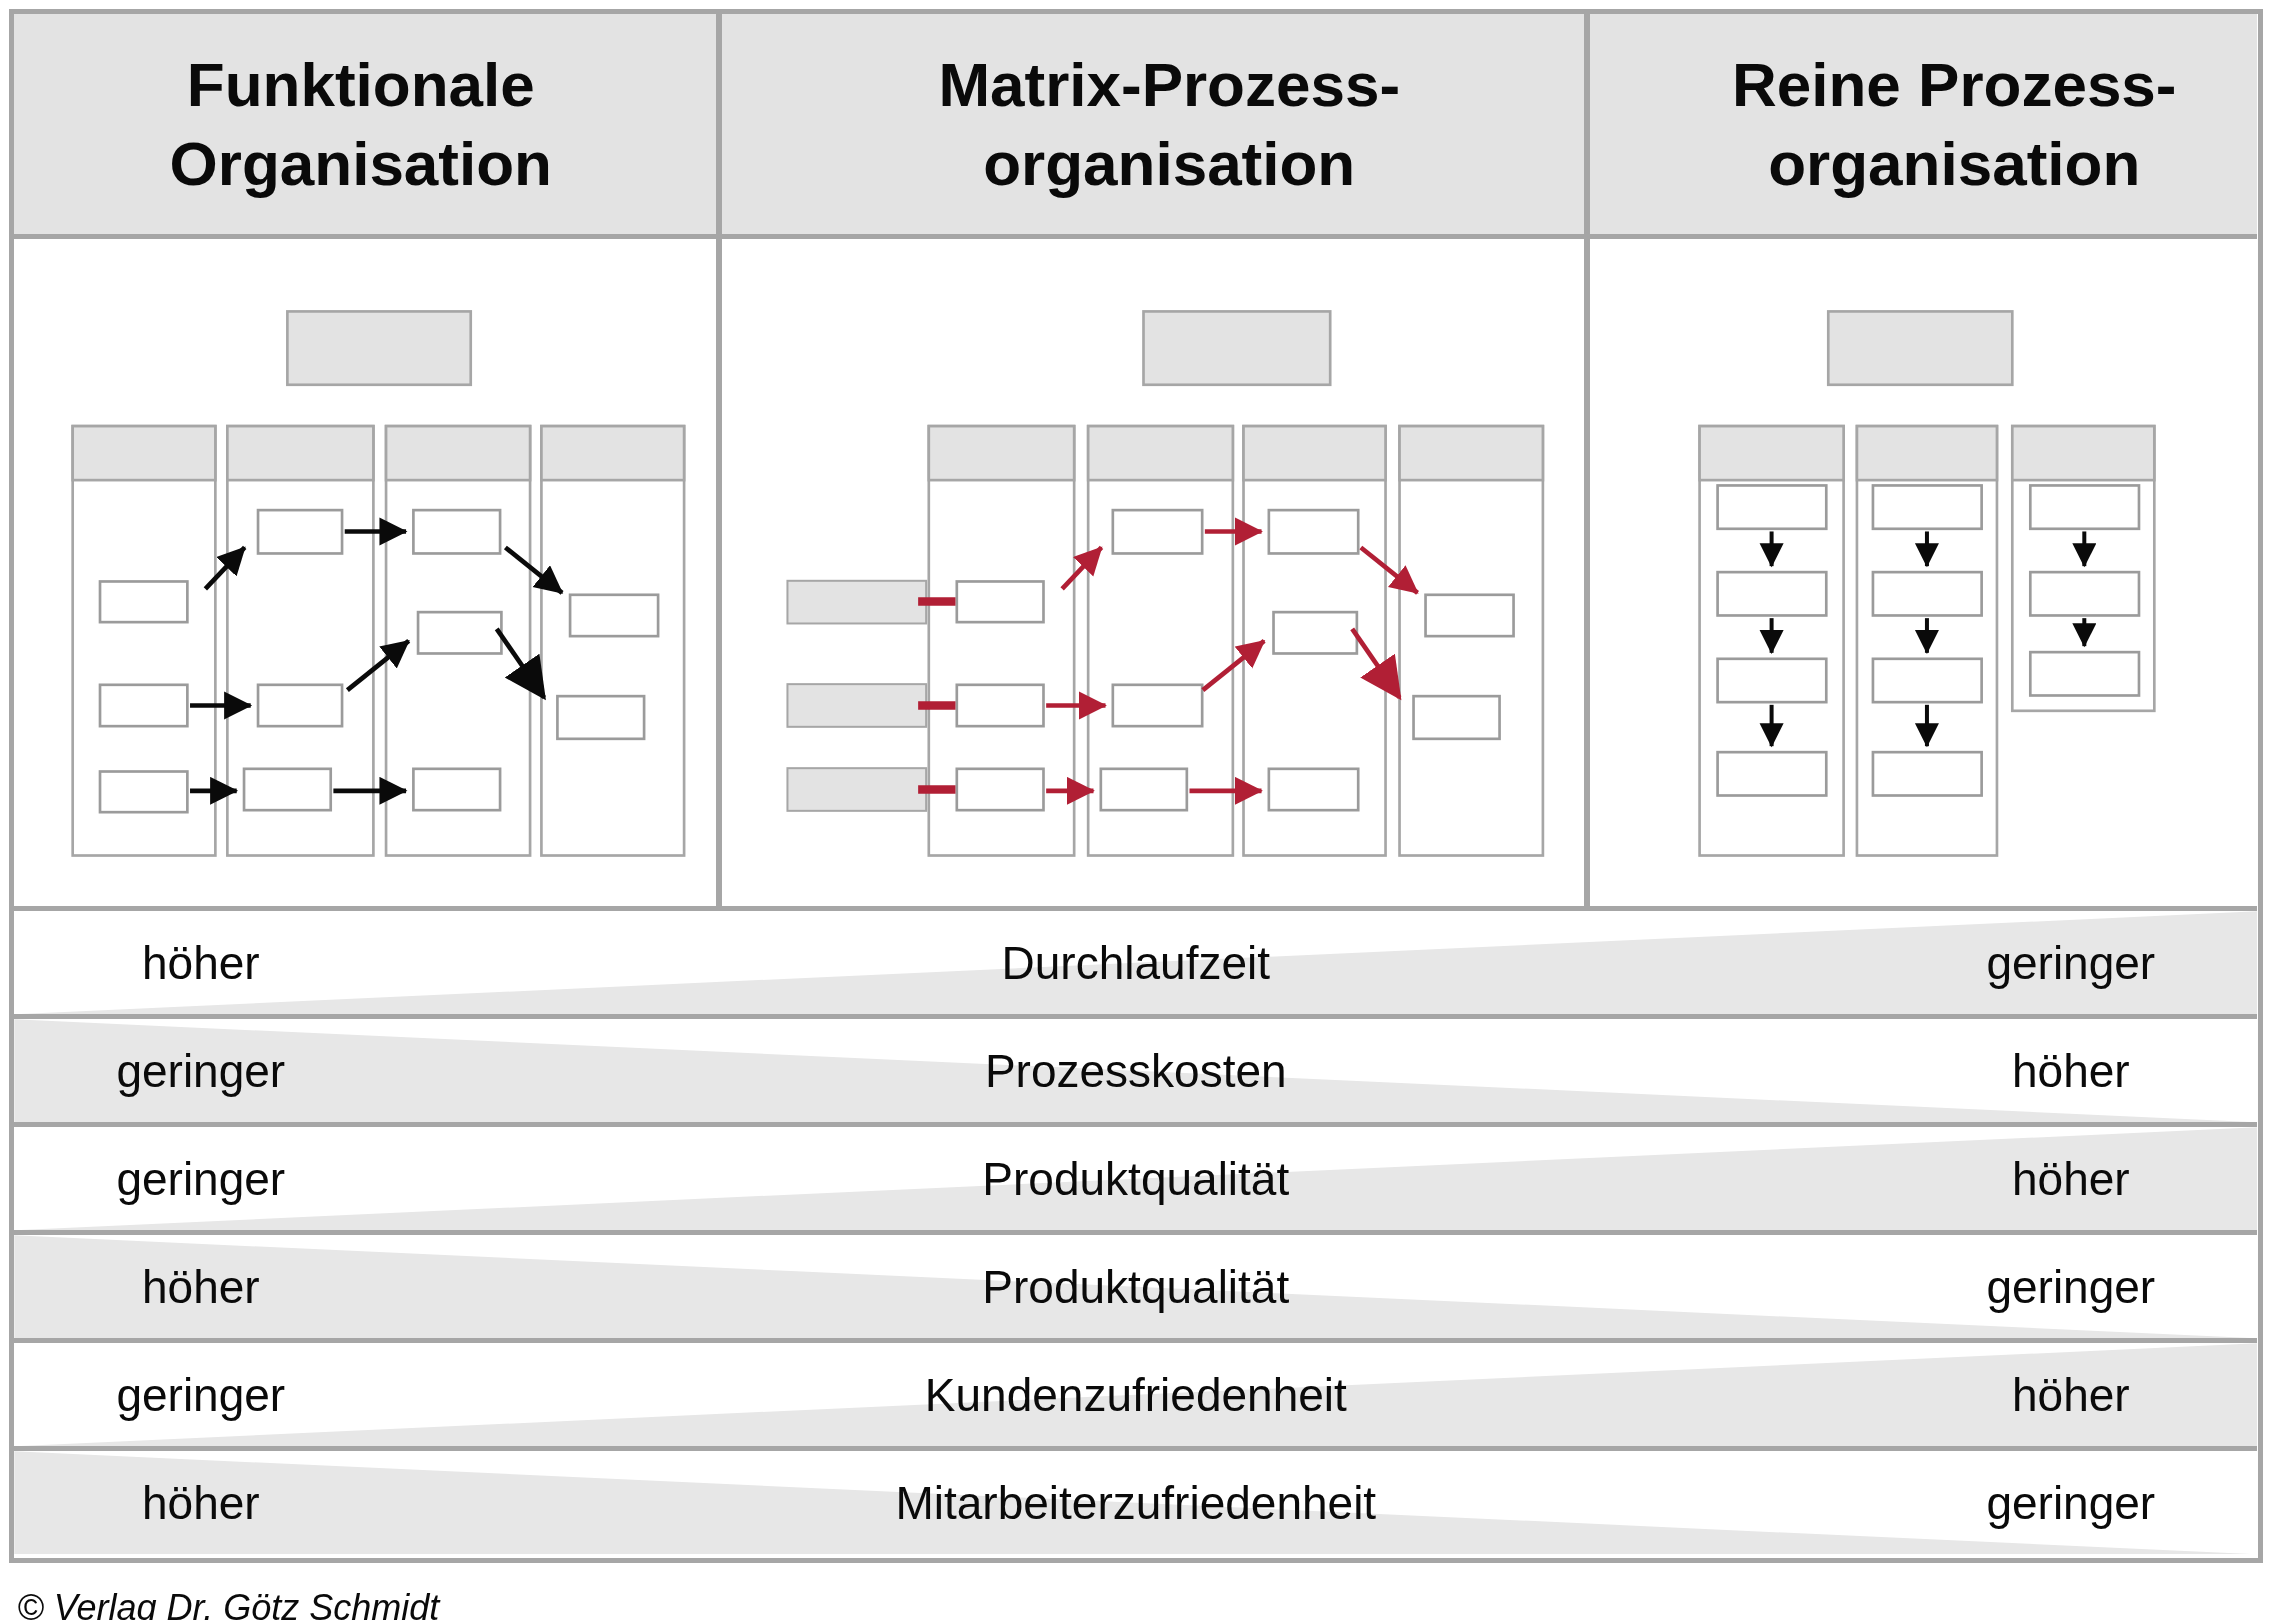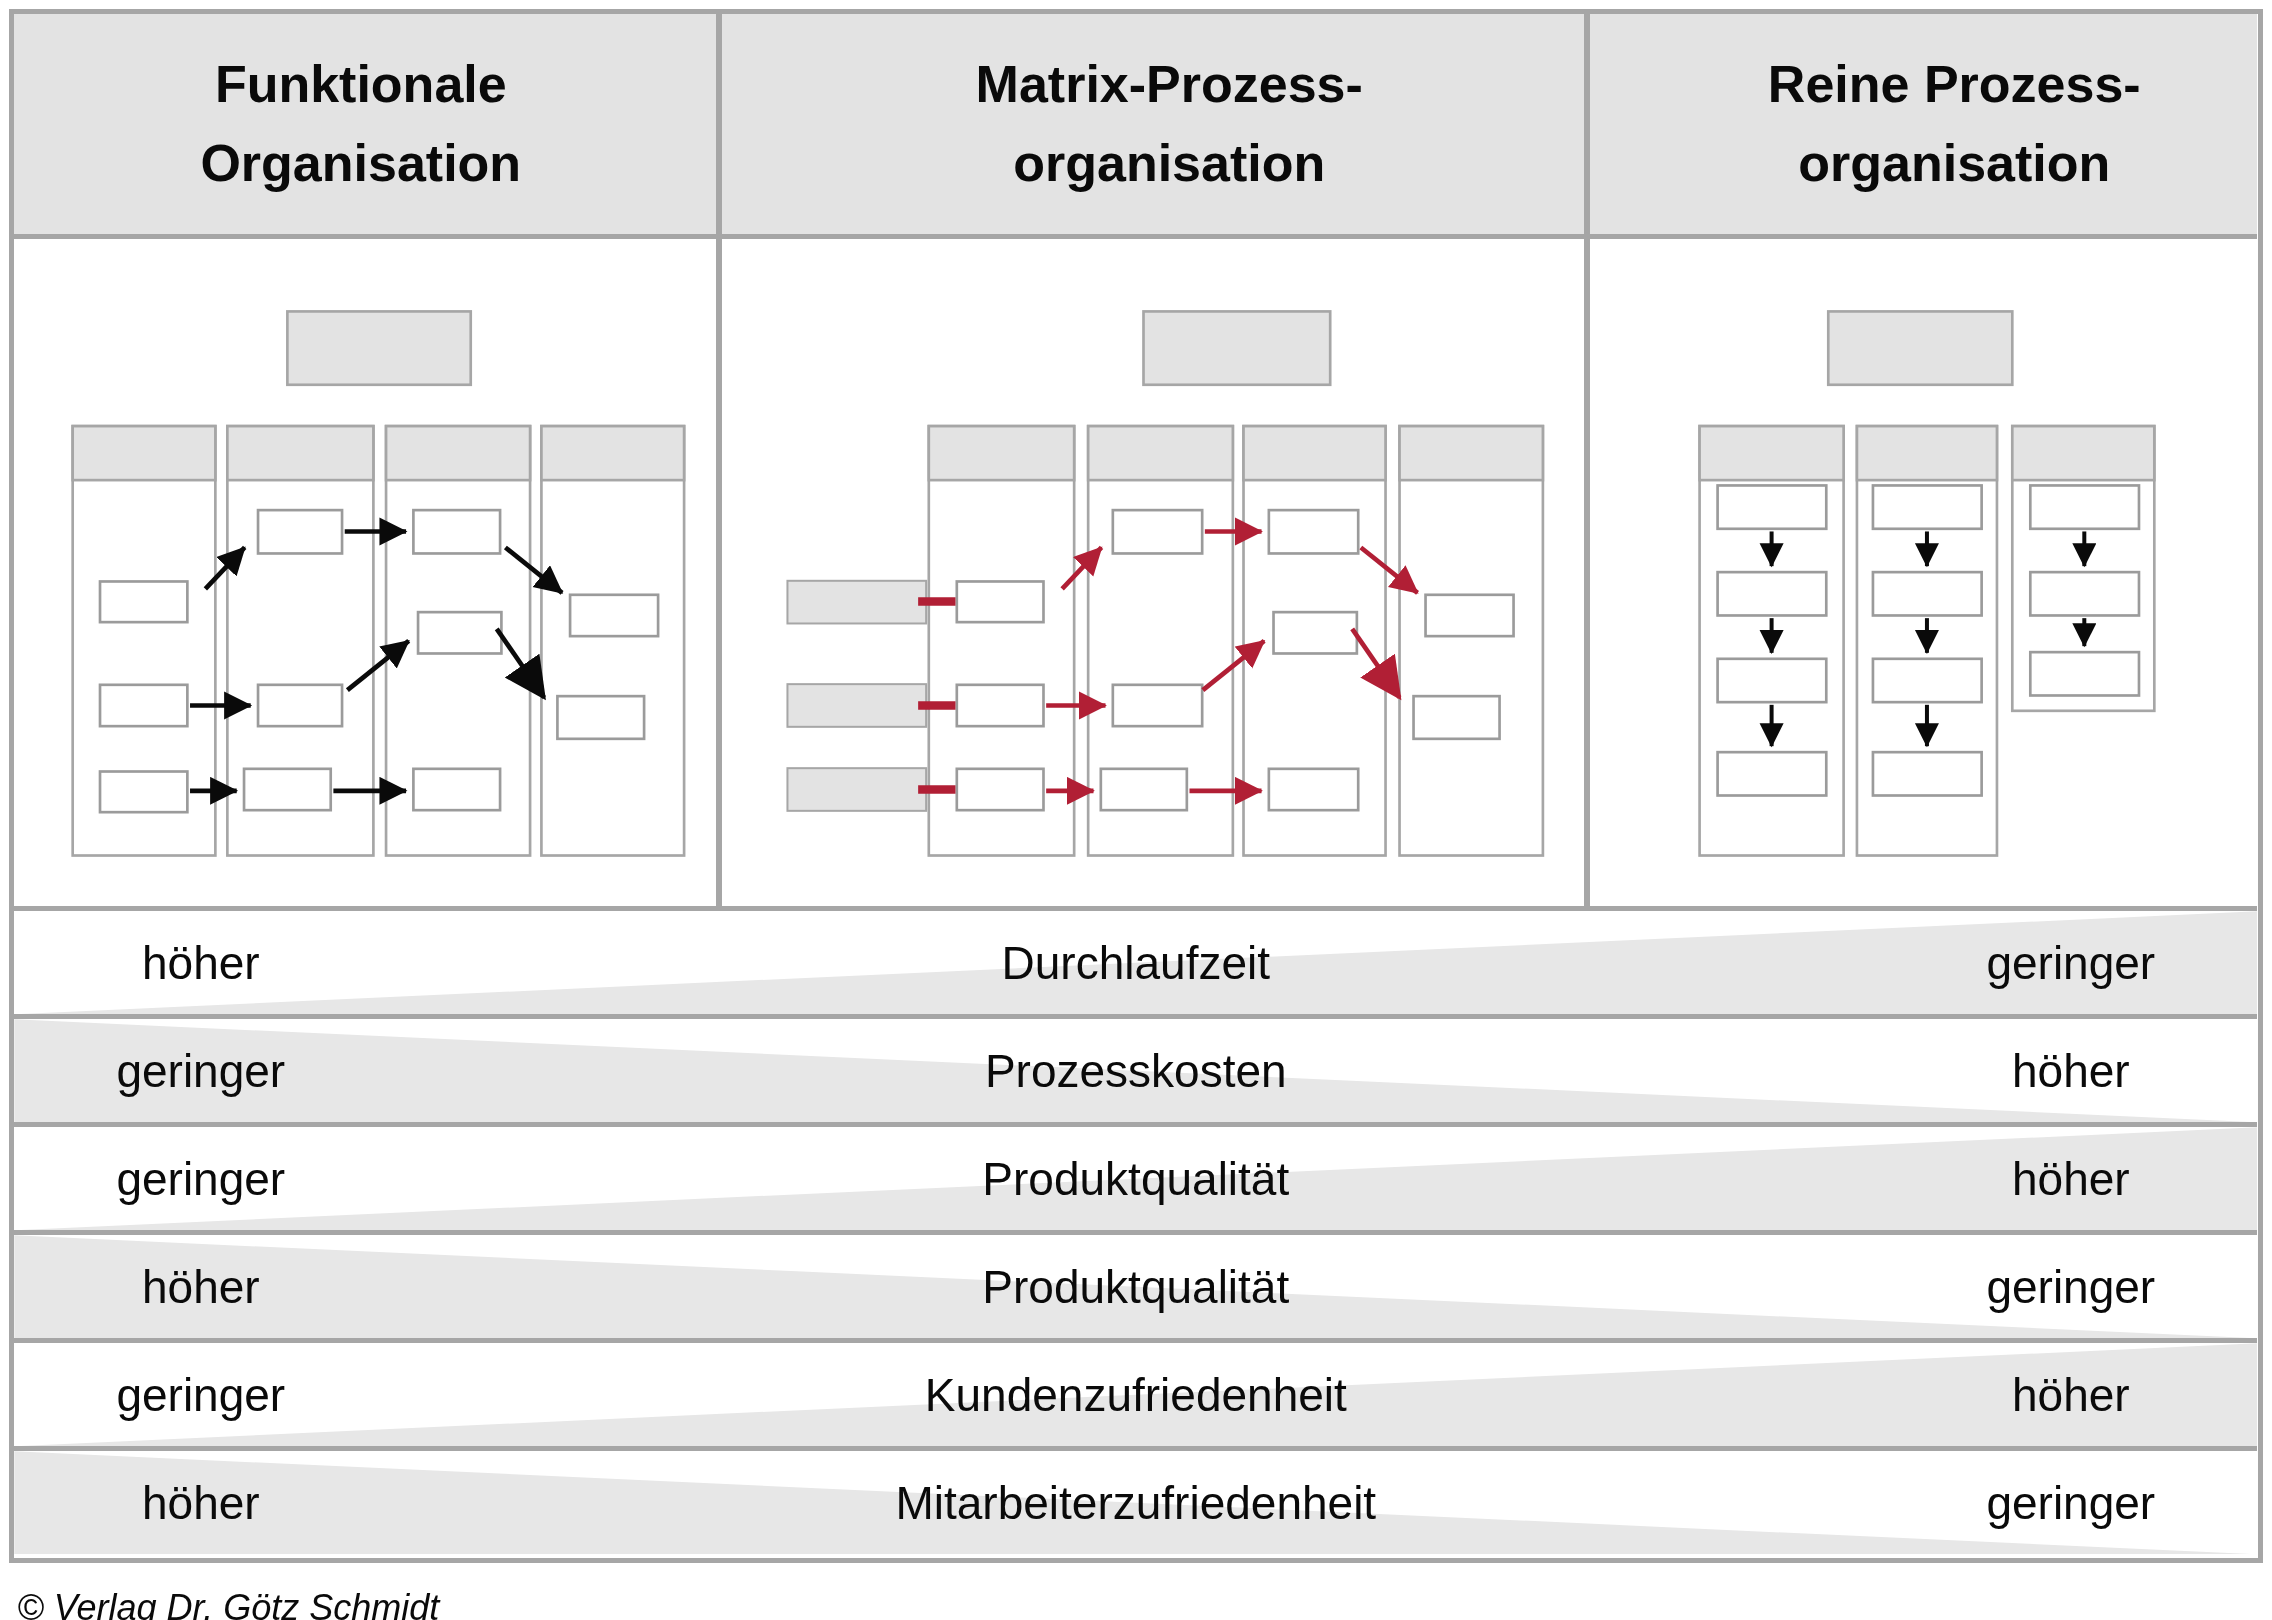--- a/index.html
+++ b/index.html
@@ -7,21 +7,21 @@
        font-family:"Liberation Sans", sans-serif;color:#0a0a0a;}
 
   .frame{position:absolute;left:9.3px;top:9.3px;width:2254px;height:1554px;
          border:5.3px solid #a6a6a6;box-sizing:border-box;background:#fff;}
 
   
   .header-row{position:absolute;left:0;top:0;width:2243px;height:225px;
               background:#e3e3e3;border-bottom:5.3px solid #a6a6a6;box-sizing:border-box;
               display:flex;}
   .header-cell{display:flex;flex-direction:column;align-items:center;justify-content:center;
-               font-weight:bold;font-size:52px;line-height:79px;text-align:center;}
+               font-weight:bold;font-size:62px;line-height:79px;text-align:center;}
   .hc1{width:702px;} .hc2{width:936px;border-radius:9px;} .hc3{width:614px;margin-left:20px;}
 
   
   .vdiv{position:absolute;top:0;width:5.3px;height:892px;background:#a6a6a6;}
   .vdiv.v1{left:702px;} .vdiv.v2{left:1570px;}
 
   
   .diagram-svg{position:absolute;left:0;top:0;width:2243px;height:1543px;pointer-events:none;}
 
   

